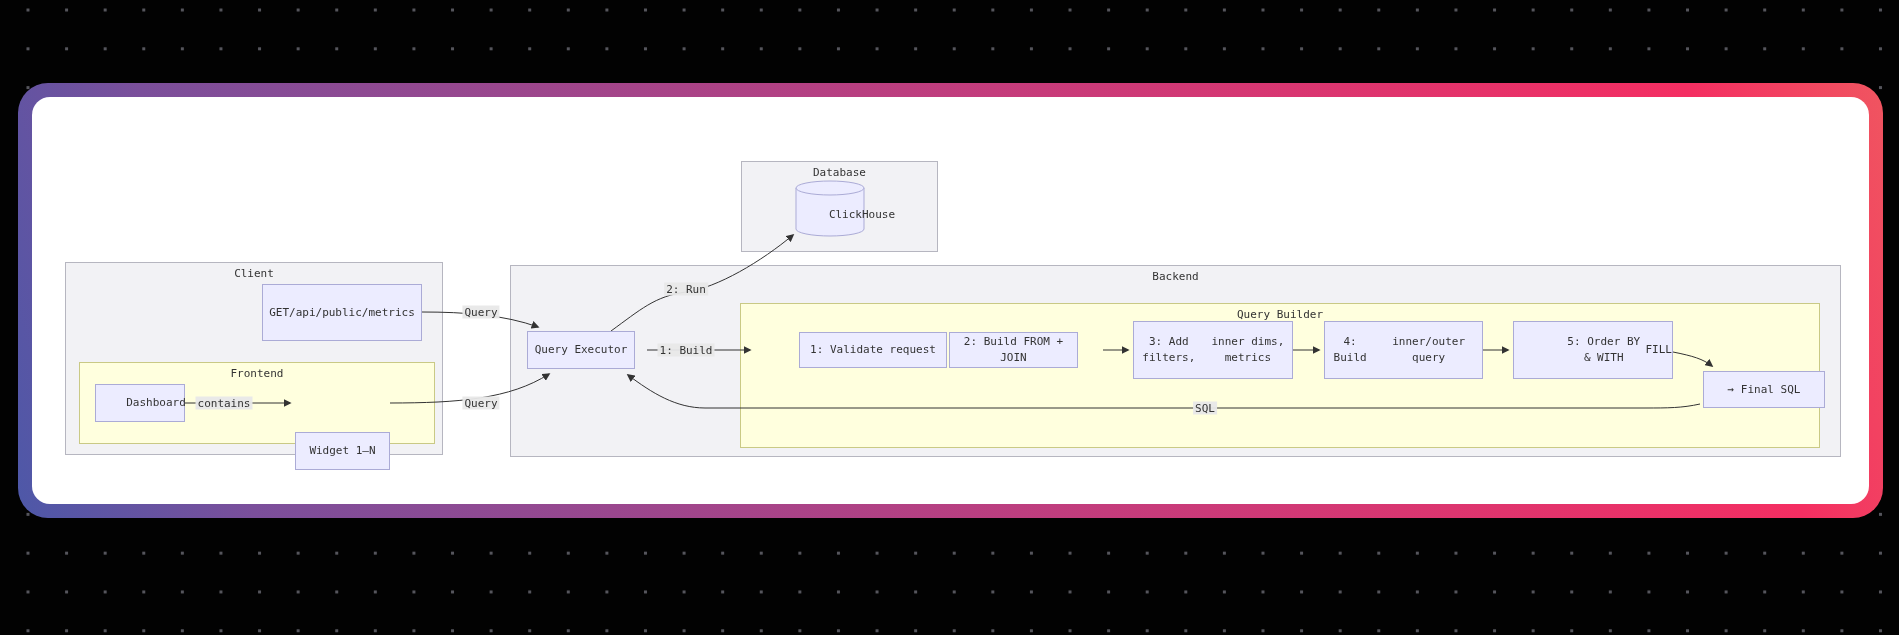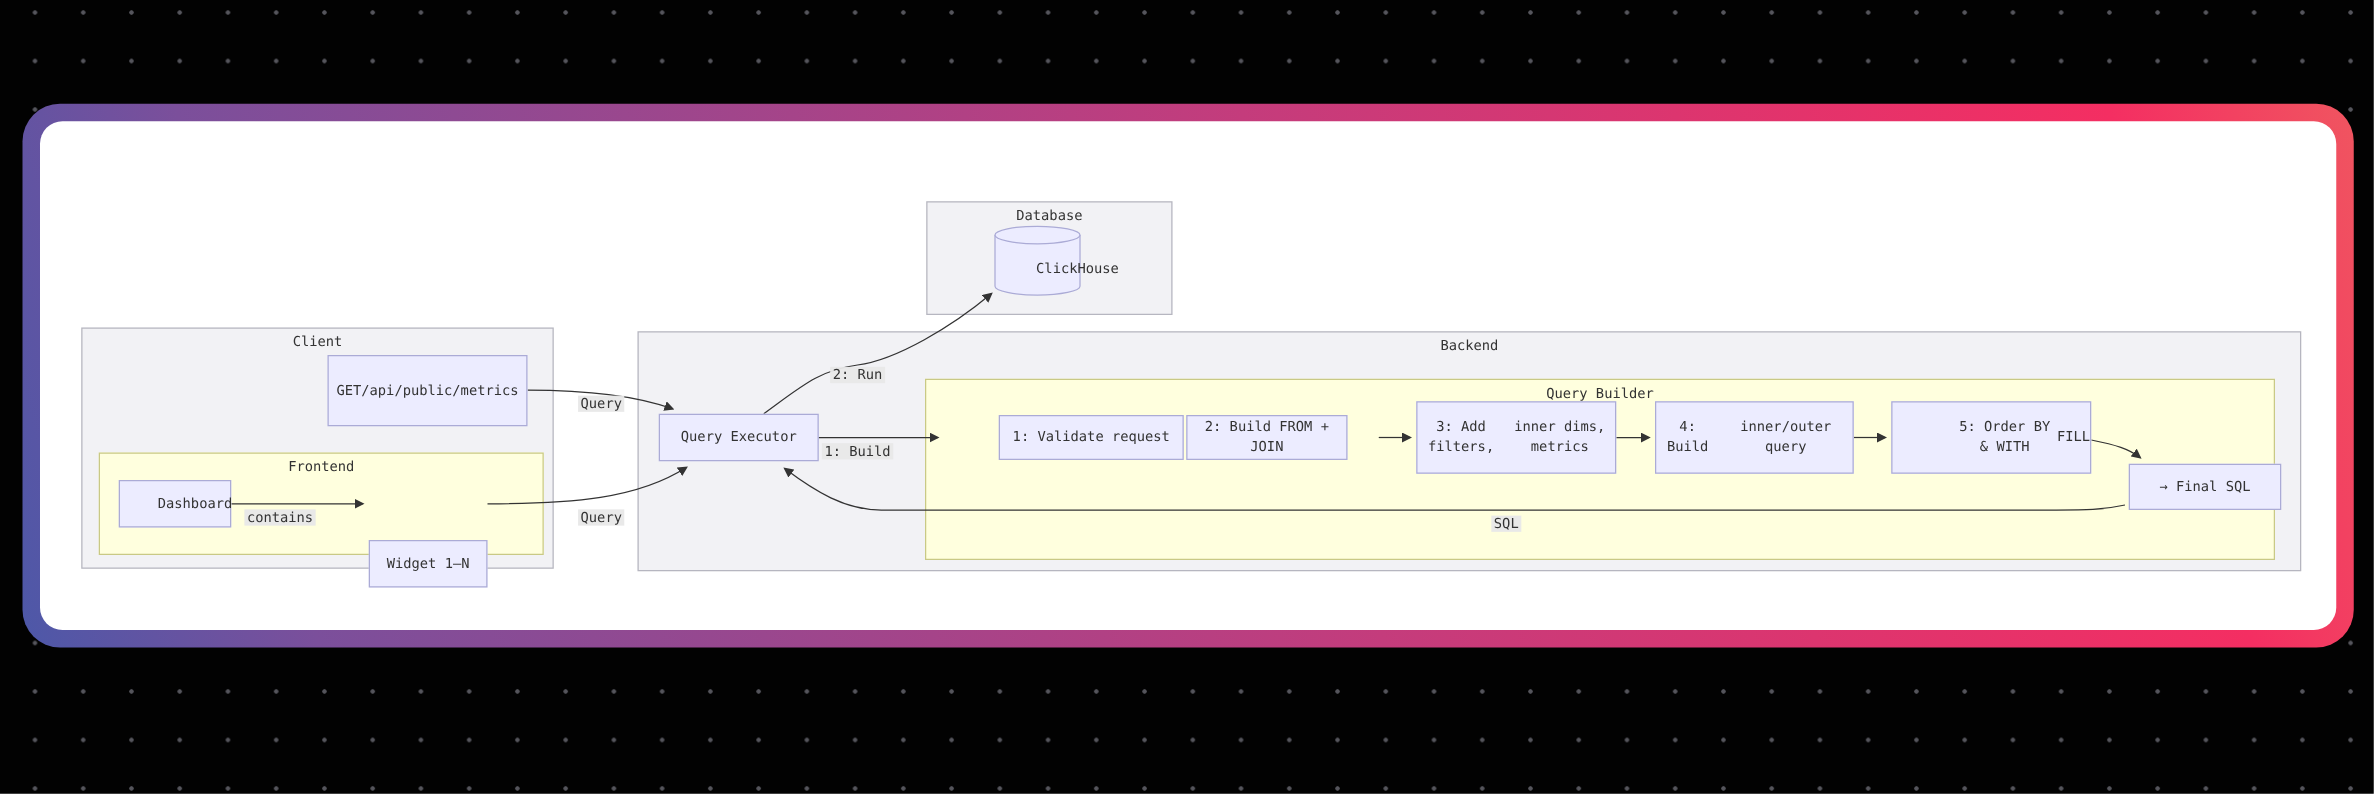--- a/index.html
+++ b/index.html
@@ -37,21 +37,21 @@
   
   svg.edges { position:absolute; left:0; top:0; z-index:15; pointer-events:none; }
   .edge { fill:none; stroke:#333; stroke-width:1px; }
   .cyl { fill:#ECECFF; stroke:#ABABD6; stroke-width:1px; }
   .cyl-label { position:absolute; left:796px; top:208px; width:68px; text-align:center;
     font-size:11px; color:#333; z-index:20;margin-left:32px; }
   
   .edge-label {
     position:absolute; transform:translate(-50%,-50%);
     background:rgba(232,232,232,0.95); color:#333; font-size:11px;
-    padding:0 2px; white-space:nowrap; z-index:40;margin-top:11px;
+    padding:0 2px; white-space:nowrap; z-index:40;
   }
 </style>
 </head>
 <body>
 
 <div class="card-border">
   <div class="card"></div>
 </div>
 
 <div class="cluster" style="left:65px;top:262px;width:378px;height:193px;">
@@ -104,21 +104,21 @@
 <div class="node" style="left:262px;top:284px;width:160px;height:57px;">
   <span>GET</span>
   <span>/api/public/metrics</span>
 </div>
 <div class="node" style="left:95px;top:384px;width:90px;height:38px;padding-left:32px;">
   <span>Dashboard</span>
 </div>
 <div class="node" style="left:295px;top:384px;width:95px;height:38px;margin-top:48px;">
   <span>Widget 1–N</span>
 </div>
-<div class="node" style="left:527px;top:331px;width:128px;height:38px;">
+<div class="node" style="left:527px;top:331px;width:108px;height:38px;">
   <span>Query Executor</span>
 </div>
 <div class="node" style="left:799px;top:332px;width:148px;height:36px;">
   <span>1: Validate request</span>
 </div>
 <div class="node" style="left:949px;top:332px;width:129px;height:36px;">
   <span>2: Build FROM + JOIN</span>
 </div>
 <div class="node" style="left:1133px;top:321px;width:160px;height:58px;">
   <span>3: Add filters,</span>

